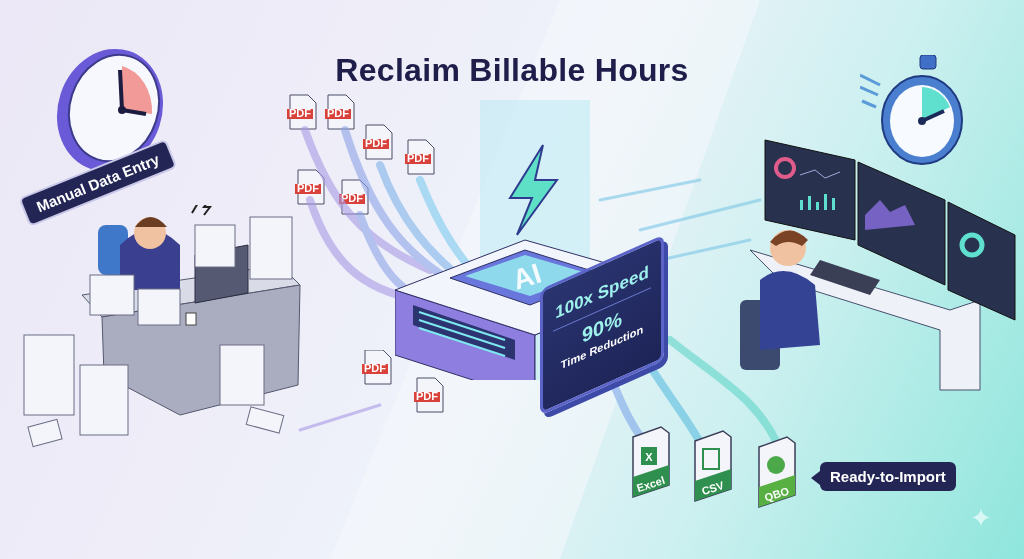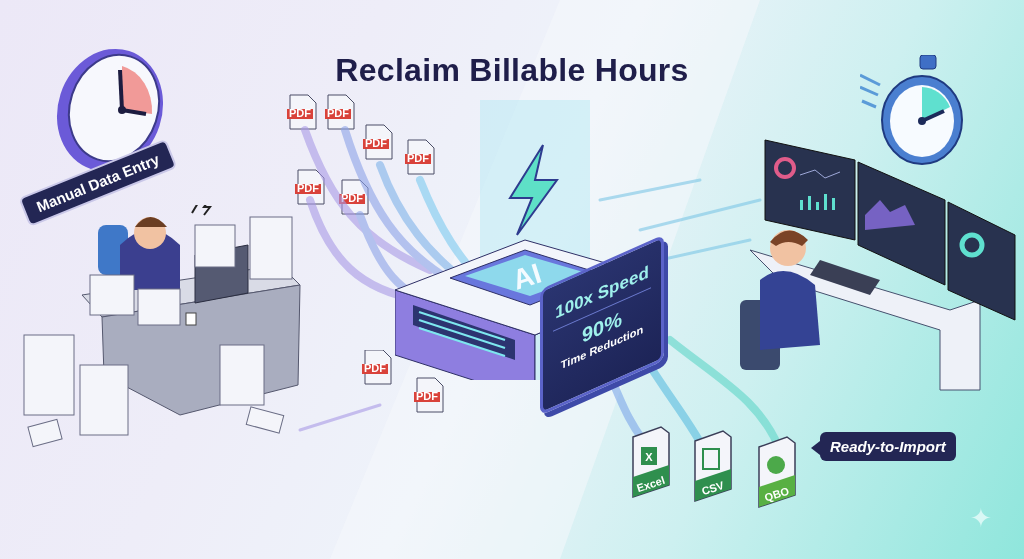--- a/index.html
+++ b/index.html
@@ -3,21 +3,21 @@
 <meta charset="utf-8">
 <style>
   html,body{margin:0;padding:0;}
   body{width:1024px;height:559px;overflow:hidden;position:relative;font-family:"Liberation Sans","DejaVu Sans",sans-serif;
     background:linear-gradient(115deg,#ece8f7 0%,#eeedf8 30%,#eef3fa 50%,#cdf0f0 72%,#8fe6dc 100%);}
   .abs{position:absolute;}
   .diag{position:absolute;left:0;top:0;width:1024px;height:559px;pointer-events:none;}
   .title{left:0;top:4px;width:1024px;text-align:center;font-size:32px;font-weight:700;color:#1f1e4a;letter-spacing:0.3px;margin-top:48px;}
   .tag{background:#232654;color:#fff;font-weight:700;border-radius:6px;padding:5px 12px;font-size:16px;white-space:nowrap;}
   .tag-manual{left:30px;top:196px;transform:rotate(-22deg);transform-origin:left bottom;font-size:15px;border:2px solid #c9c7e8;}
-  .tag-ready{left:820px;top:432px;font-size:15px;padding:6px 10px;font-style:italic;}
+  .tag-ready{left:820px;top:462px;font-size:15px;padding:6px 10px;}
   .tag-ready:before{content:"";position:absolute;left:-9px;top:9px;border-width:7px 9px 7px 0;border-style:solid;border-color:transparent #232654 transparent transparent;}
   .stats{left:540px;top:262px;width:118px;height:120px;background:linear-gradient(160deg,#2a3470,#1d2457);border:3px solid #5b63c9;border-radius:8px;transform:skewY(-24deg);color:#fff;text-align:center;box-shadow:4px 6px 0 #3e4aa8;}
   .stats .s1{font-size:17px;font-weight:700;color:#9ff1ec;margin-top:18px;}
   .stats hr{border:0;border-top:1px solid #6c7bd0;margin:6px 10px;}
   .stats .s2{font-size:20px;font-weight:700;color:#9ff1ec;}
   .stats .s3{font-size:11px;font-weight:700;margin-top:2px;}
   .sparkle{left:970px;top:503px;font-size:26px;color:#d9f8f5;}
   .filelabel{font-size:11px;font-weight:700;fill:#fff;font-family:"Liberation Sans",sans-serif;}
 </style>
 </head>

